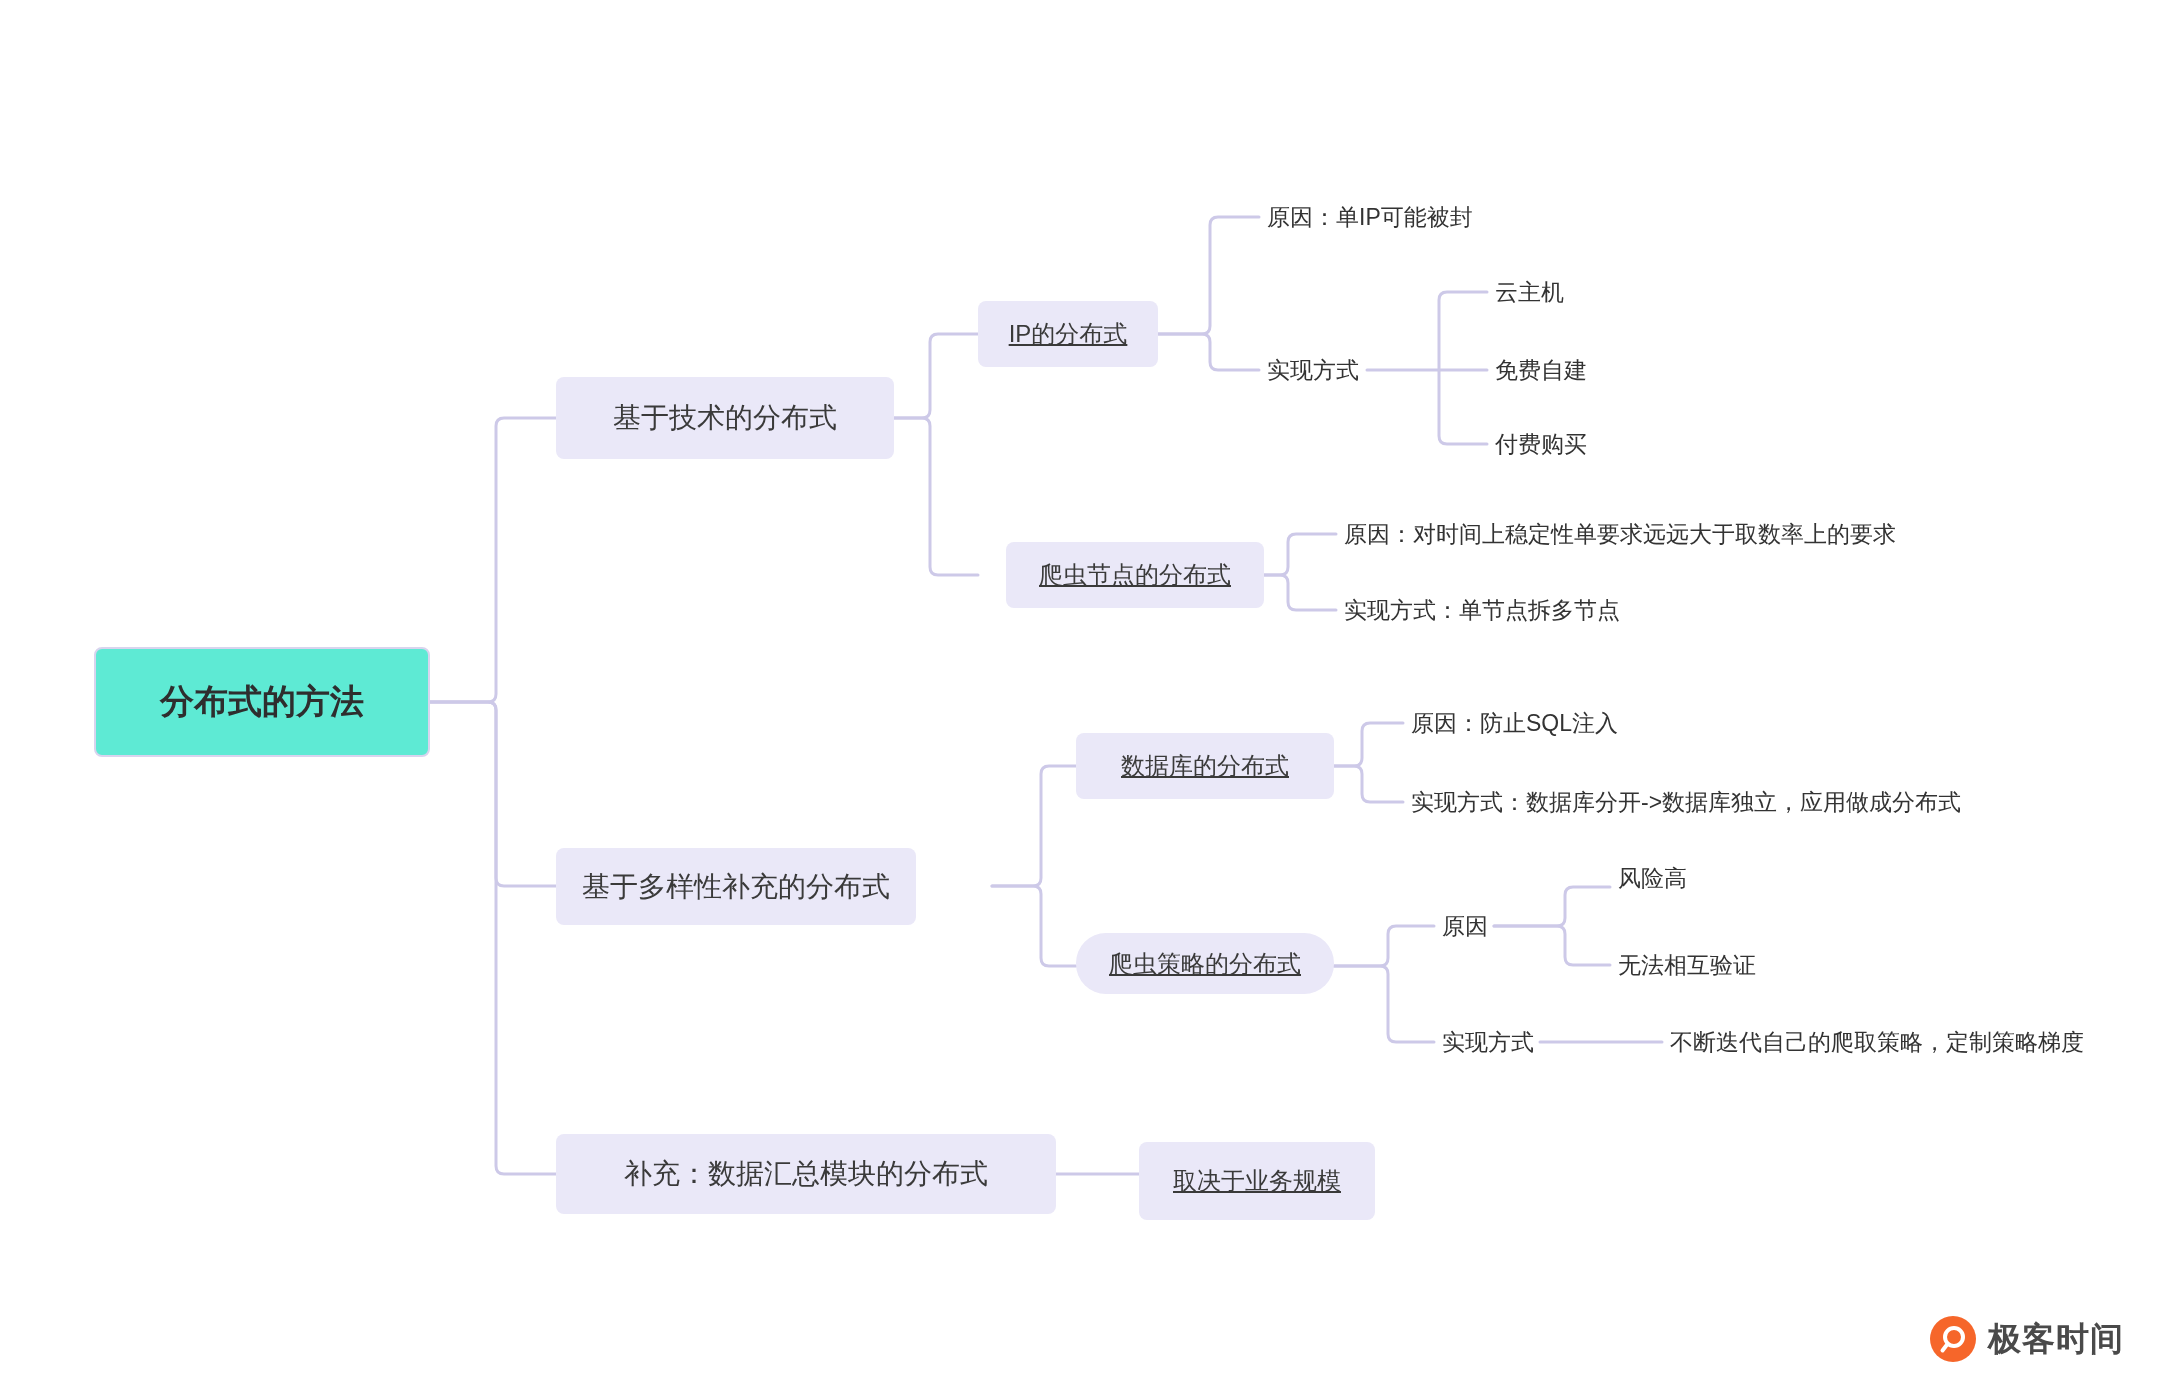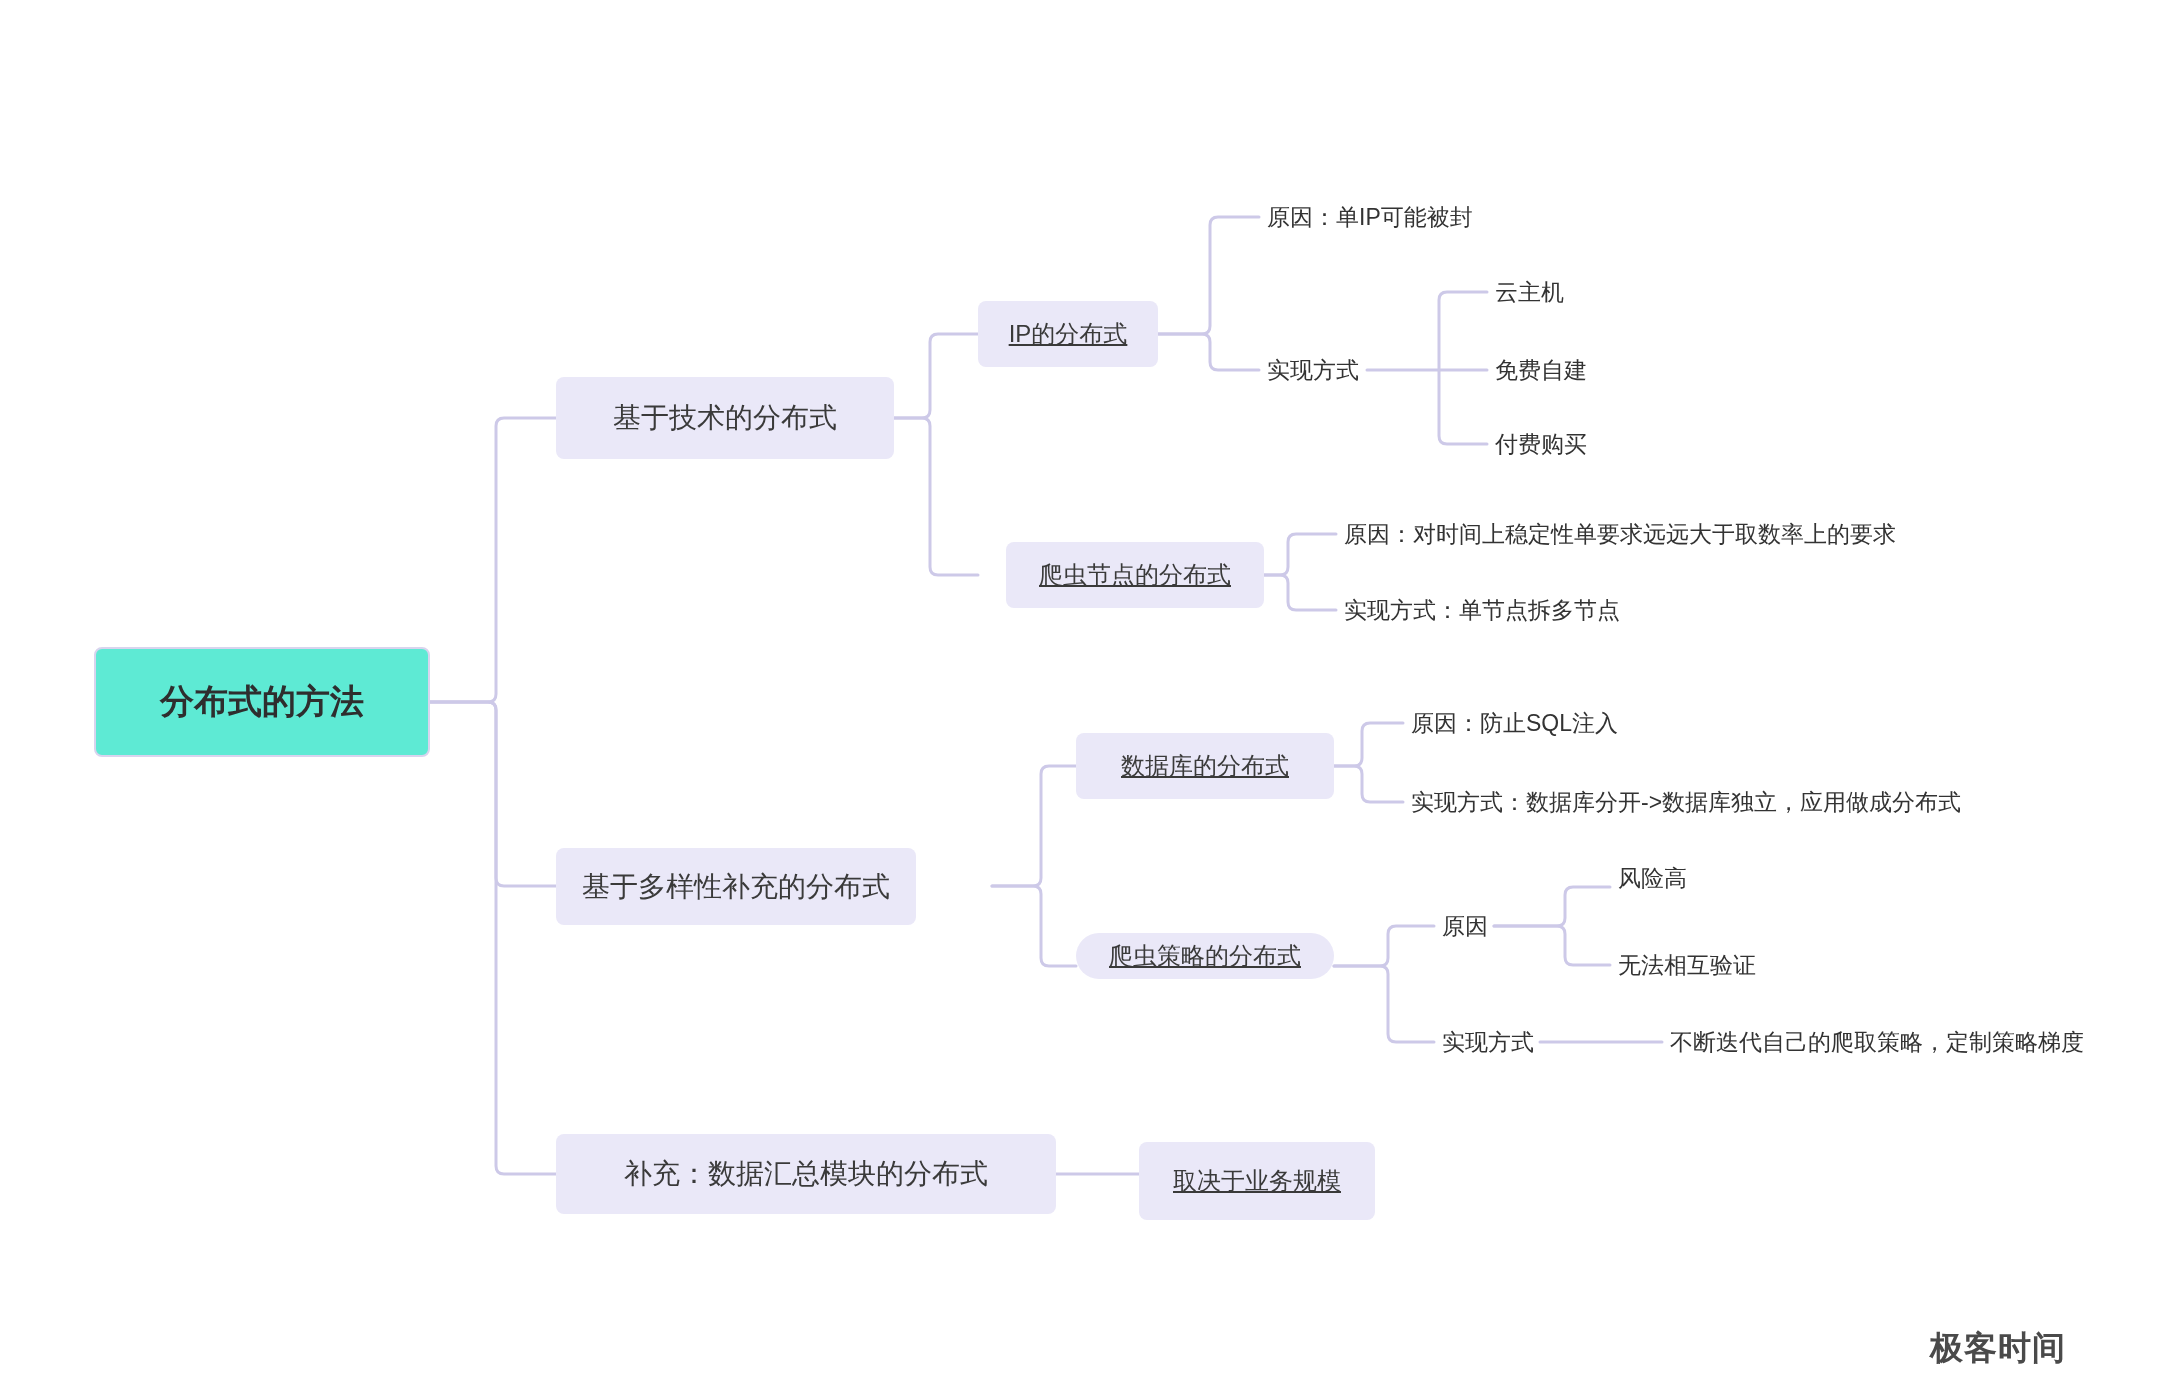--- a/index.html
+++ b/index.html
@@ -26,21 +26,21 @@
     font-weight:bold;font-size:34px;color:#2e2e2e;border-radius:8px;
   }
   .lvl1{font-size:28px;}
   .lvl2{font-size:24px;text-decoration:underline;}
   .txt{
     position:absolute;transform:translateY(-50%);
     font-size:23px;color:var(--text);white-space:nowrap;
   }
   .brand{
     position:absolute;left:1930px;top:1314px;height:50px;
-    display:flex;align-items:center;gap:12px;flex-direction:column;
+    display:flex;align-items:center;gap:12px;
   }
   .brand-label{font-size:33px;font-weight:600;color:#4a4a4a;letter-spacing:1px;}
 </style>
 </head>
 <body>
 
 <div class="canvas">
 
   <svg class="connectors" viewBox="0 0 2160 1379">
     <g>
@@ -76,21 +76,21 @@
   <div class="node lvl1" style="left:556px;top:848px;width:360px;height:77px;">基于多样性补充的分布式</div>
 
   <div class="node lvl1" style="left:556px;top:1134px;width:500px;height:80px;">补充：数据汇总模块的分布式</div>
 
   <div class="node lvl2" style="left:978px;top:301px;width:180px;height:66px;">IP的分布式</div>
 
   <div class="node lvl2" style="left:978px;top:542px;width:258px;height:66px;margin-left:28px;">爬虫节点的分布式</div>
 
   <div class="node lvl2" style="left:1076px;top:733px;width:258px;height:66px;">数据库的分布式</div>
 
-  <div class="node lvl2" style="left:1076px;top:933px;width:258px;height:46px;border-radius:30px;">爬虫策略的分布式</div>
+  <div class="node lvl2" style="left:1076px;top:933px;width:258px;height:61px;border-radius:30px;">爬虫策略的分布式</div>
 
   <div class="node lvl2" style="left:1139px;top:1142px;width:236px;height:78px;">取决于业务规模</div>
 
   <div class="txt" style="left:1267px;top:217px;">原因：单IP可能被封</div>
 
   <div class="txt" style="left:1267px;top:370px;">实现方式</div>
 
   <div class="txt" style="left:1495px;top:292px;text-align:center;">云主机</div>
 
   <div class="txt" style="left:1495px;top:370px;">免费自建</div>

